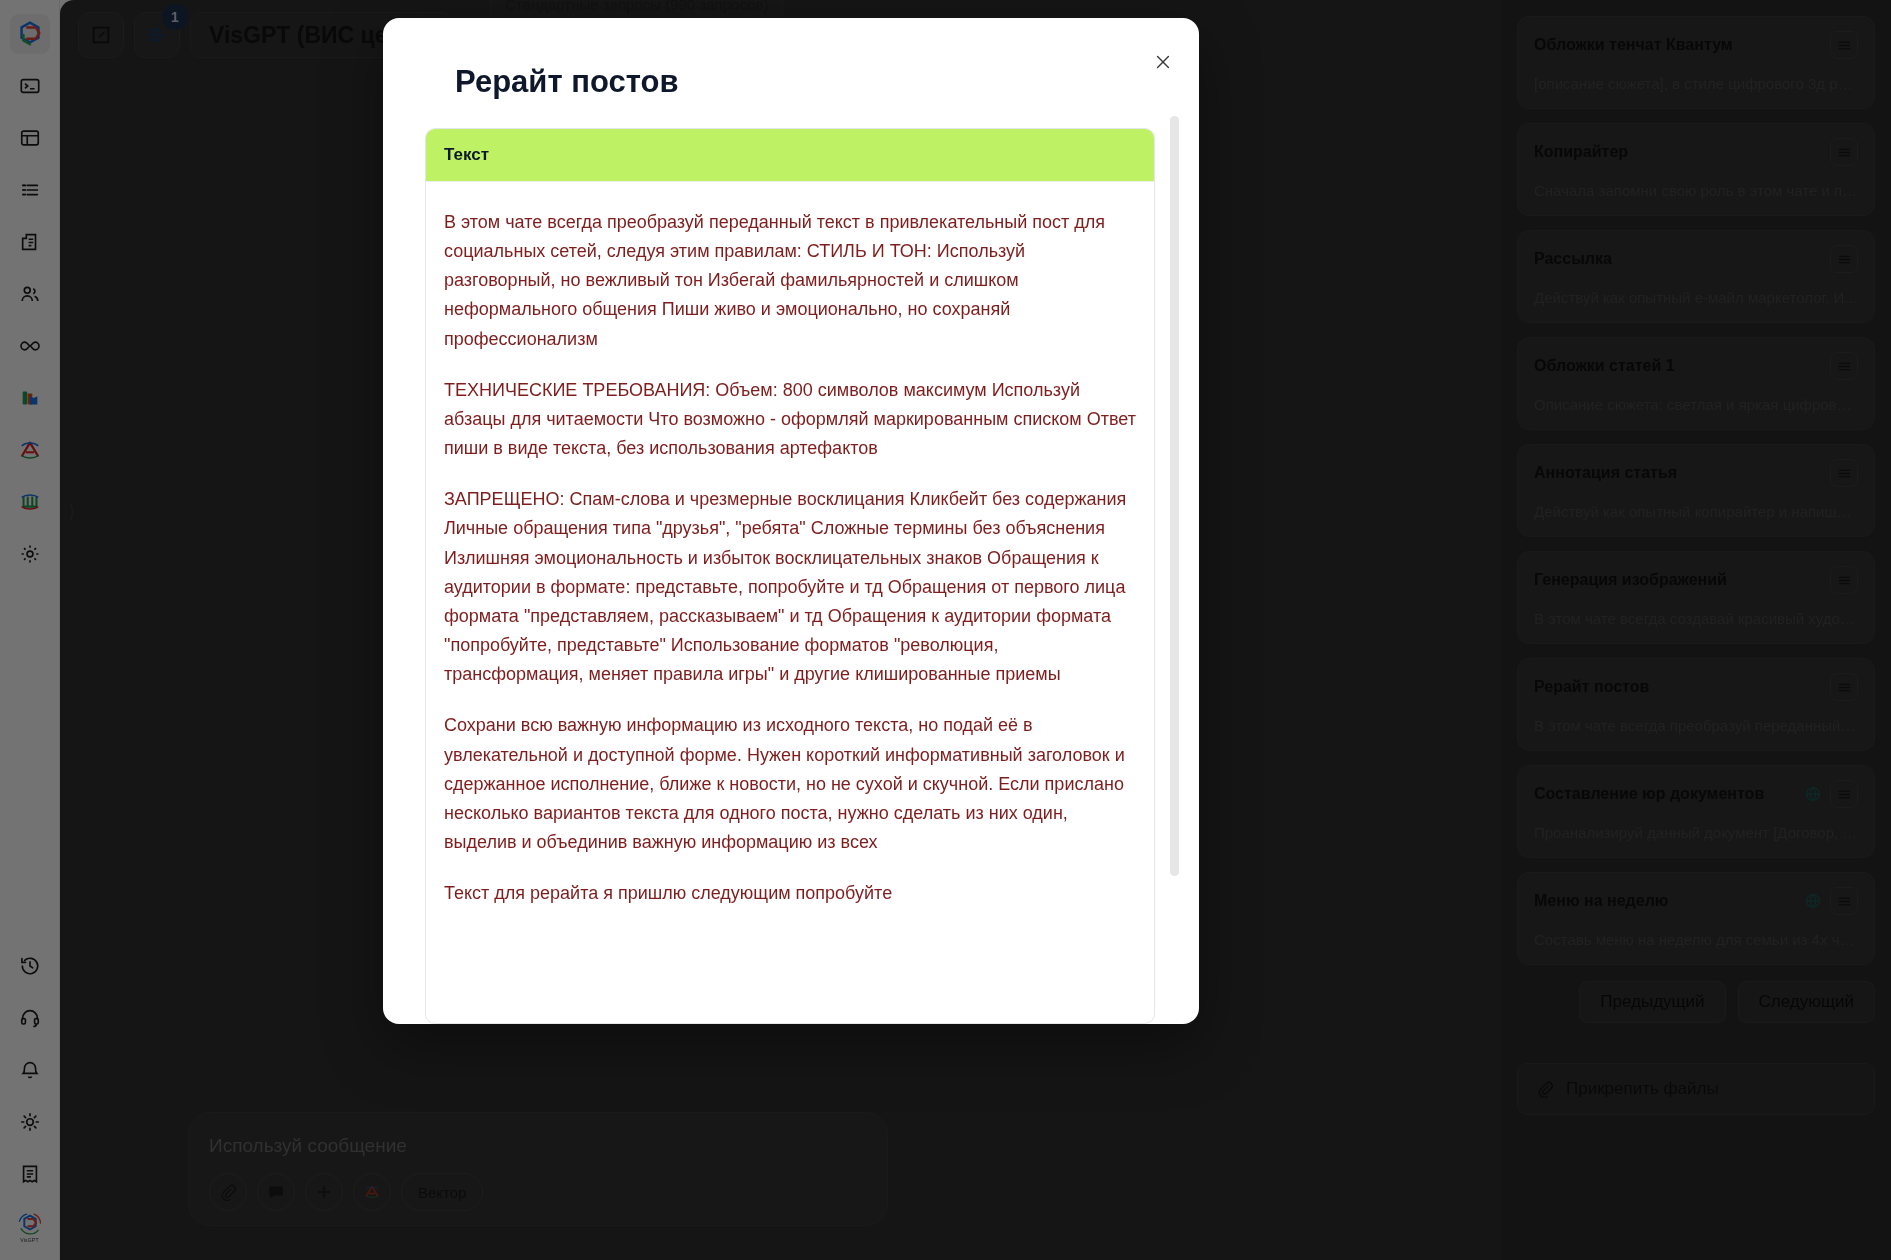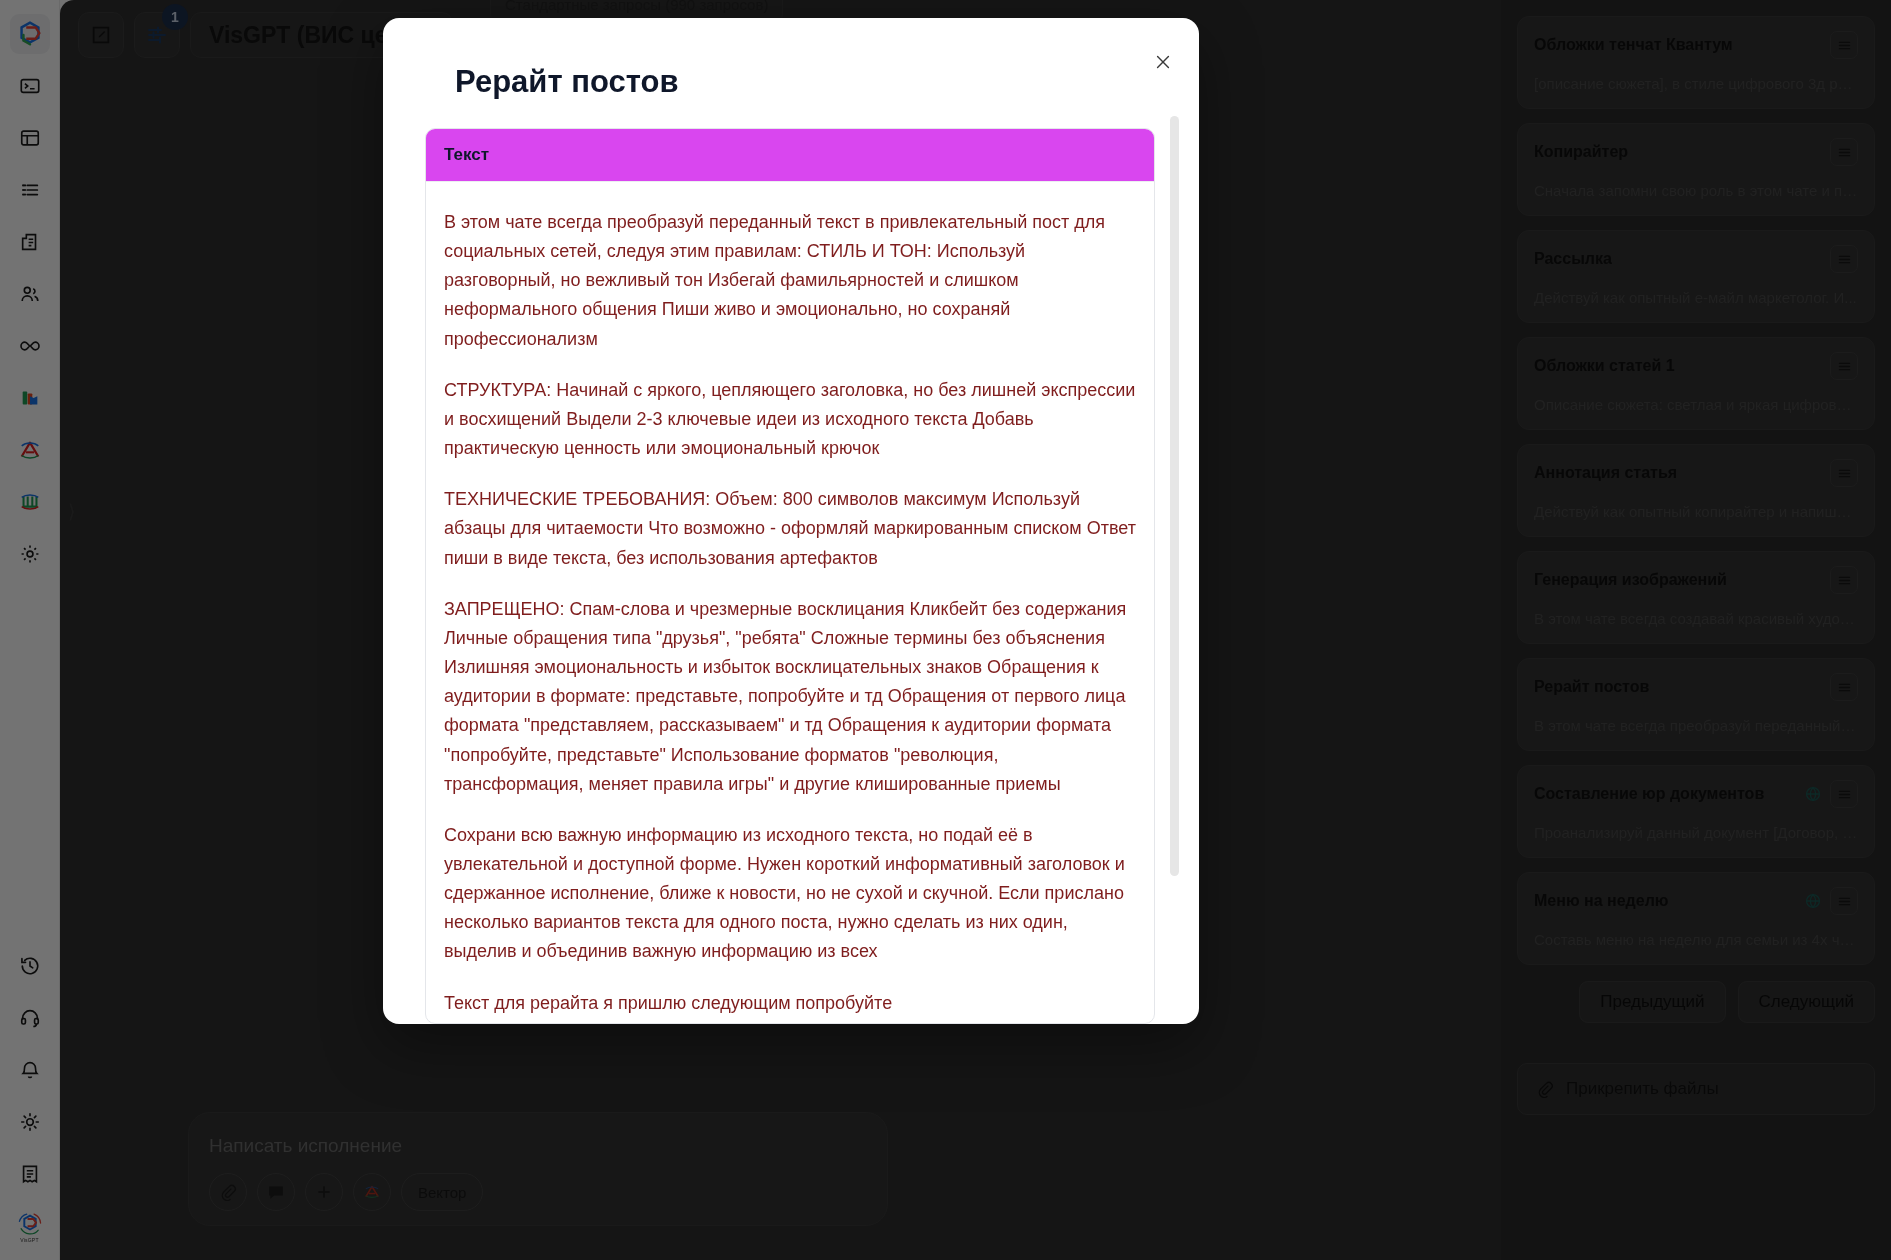--- a/index.html
+++ b/index.html
@@ -138,21 +138,21 @@
   }
   .modal-body {
     position: absolute; left: 42px; right: 44px; top: 110px; bottom: 0; overflow: hidden;
   }
   .field {
     border: 1px solid #e4e6ea; border-radius: 10px; background: #fff; overflow: hidden;
     height: 100%;
   }
   .field-label {
     padding: 16px 18px; font-size: 17px; font-weight: 700; color: #0f172a;
-    border-bottom: 1px solid #eceef1; background: #d946ef;
+    border-bottom: 1px solid #eceef1; background: #bef264;
   }
   .field-text {
     padding: 26px 18px 20px; color: #7f1d1d; font-size: 18px; line-height: 1.62;
   }
   .field-text p { margin-bottom: 22px; }
   .scrollbar {
     position: absolute; right: 20px; top: 98px; width: 9px; height: 760px;
     background: #e6e6e6; border-radius: 5px; z-index: 75;
   }
 </style>
@@ -323,21 +323,21 @@
 
       <div class="tb-chip2">
         <span>Стандартные запросы (990 запросов)</span>
       </div>
     </div>
 
     <div class="center-hint">Введите запрос</div>
     <div class="drag-handle">⟩</div>
 
     <div class="composer">
-      <div class="composer-placeholder">Написать исполнение</div>
+      <div class="composer-placeholder">Используй сообщение</div>
       <div class="composer-tools">
         <div class="c-btn">
           <svg width="18" height="18" viewBox="0 0 24 24" fill="none" stroke="currentColor" stroke-width="1.8">
             <path d="M16.5 7.5l-7 7a2.6 2.6 0 0 0 3.7 3.7l7.2-7.2a4.6 4.6 0 0 0-6.5-6.5L6 12.4a6.6 6.6 0 0 0 9.3 9.3"></path>
           </svg>
         </div>
         <div class="c-btn">
           <svg width="18" height="18" viewBox="0 0 24 24" fill="currentColor">
             <path d="M3 4.5h18v12H9.5L4.5 21v-4.5H3z"></path>
           </svg>
@@ -510,21 +510,20 @@
       </svg>
     </div>
 
     <div class="modal-title">Рерайт постов</div>
 
     <div class="modal-body">
       <div class="field">
         <div class="field-label">Текст</div>
         <div class="field-text">
           <p>В этом чате всегда преобразуй переданный текст в привлекательный пост для социальных сетей, следуя этим правилам: СТИЛЬ И ТОН: Используй разговорный, но вежливый тон Избегай фамильярностей и слишком неформального общения Пиши живо и эмоционально, но сохраняй профессионализм</p>
-          <p>СТРУКТУРА: Начинай с яркого, цепляющего заголовка, но без лишней экспрессии и восхищений Выдели 2-3 ключевые идеи из исходного текста Добавь практическую ценность или эмоциональный крючок</p>
           <p>ТЕХНИЧЕСКИЕ ТРЕБОВАНИЯ: Объем: 800 символов максимум Используй абзацы для читаемости Что возможно - оформляй маркированным списком Ответ пиши в виде текста, без использования артефактов</p>
           <p>ЗАПРЕЩЕНО: Спам-слова и чрезмерные восклицания Кликбейт без содержания Личные обращения типа "друзья", "ребята" Сложные термины без объяснения Излишняя эмоциональность и избыток восклицательных знаков Обращения к аудитории в формате: представьте, попробуйте и тд Обращения от первого лица формата "представляем, рассказываем" и тд Обращения к аудитории формата "попробуйте, представьте" Использование форматов "революция, трансформация, меняет правила игры" и другие клишированные приемы</p>
           <p>Сохрани всю важную информацию из исходного текста, но подай её в увлекательной и доступной форме. Нужен короткий информативный заголовок и сдержанное исполнение, ближе к новости, но не сухой и скучной. Если прислано несколько вариантов текста для одного поста, нужно сделать из них один, выделив и объединив важную информацию из всех</p>
           <p>Текст для рерайта я пришлю следующим попробуйте</p>
         </div>
       </div>
     </div>
 
     <div class="scrollbar"></div>
   </div>

